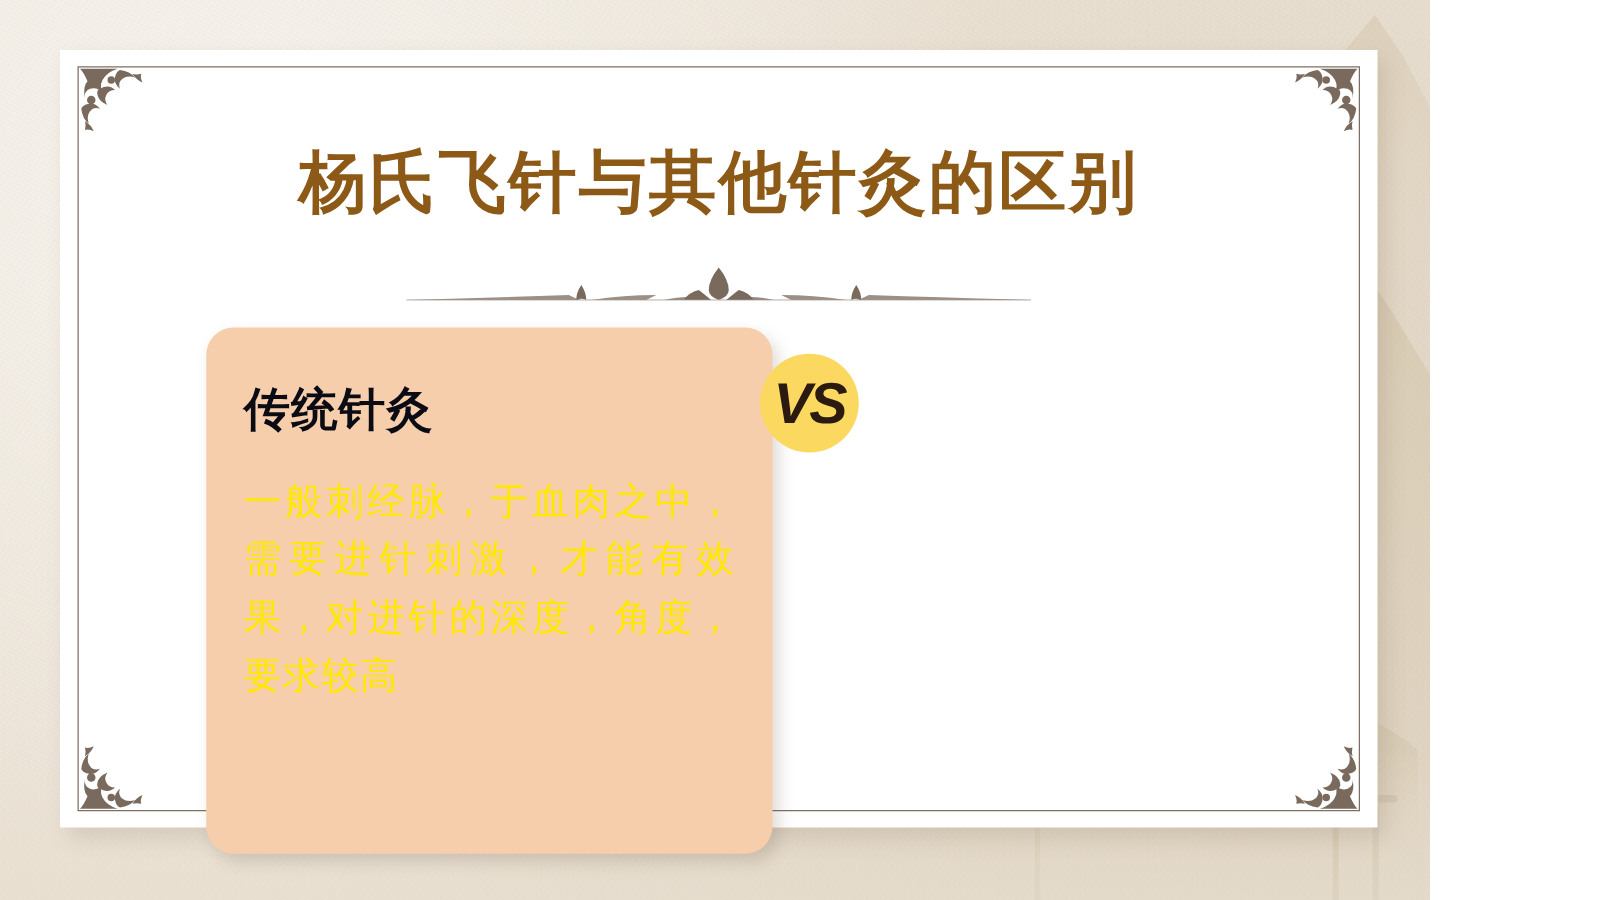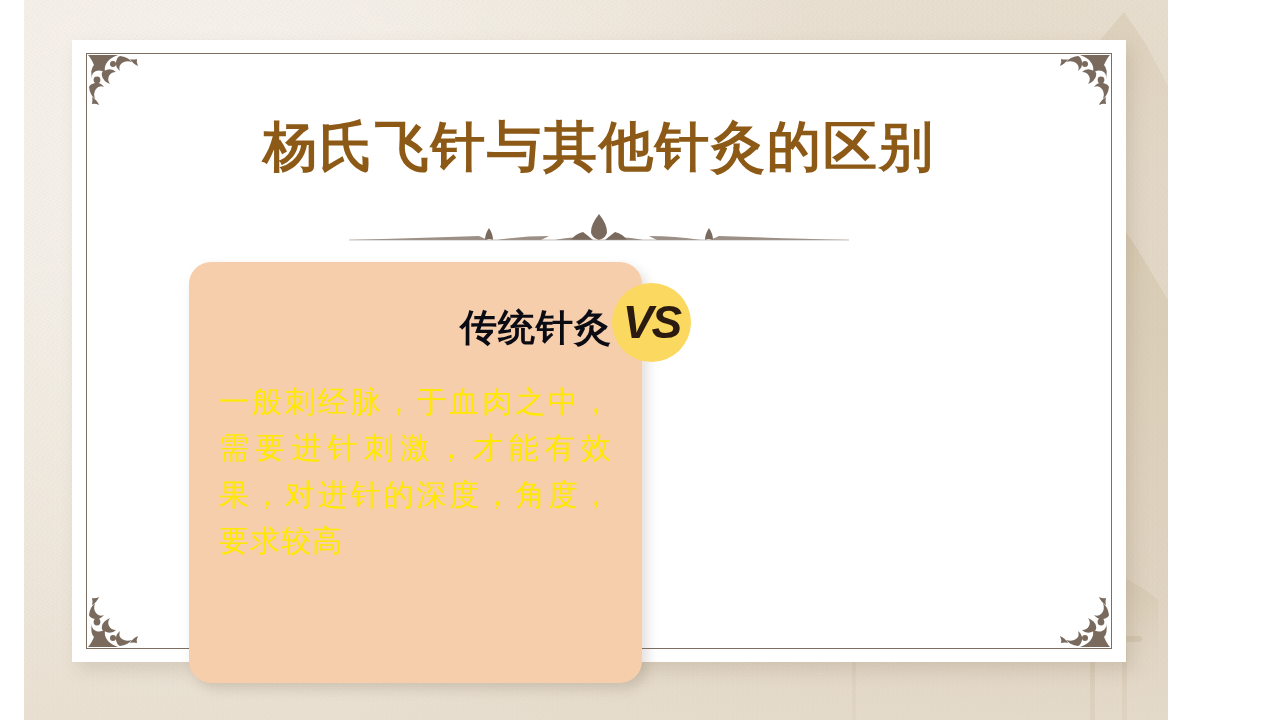--- a/index.html
+++ b/index.html
@@ -11,21 +11,20 @@
     font-family: "Liberation Sans", "DejaVu Sans", sans-serif;
   }
 
   
   .slide {
     position: relative;
     width: 1144px;
     height: 720px;
     background: #14532d;
     overflow: hidden;
-    margin-left: 24px;
   }
   .bg-paper {
     position: absolute;
     inset: 0;
     background:
       radial-gradient(circle at 18% 22%, rgba(255,255,255,0.55), transparent 55%),
       radial-gradient(circle at 85% 75%, rgba(214,200,178,0.45), transparent 60%),
       linear-gradient(140deg, #efe8dd 0%, #e9e0d2 45%, #e3d9c9 100%);
   }
   .bg-noise {
@@ -116,41 +115,41 @@
     left: 0;
     width: 453px;
     background: #f6ceac;
   }
   .card-right {
     left: 476px;
     width: 434px;
     background: #ededed;
   }
   .card-heading {
-    text-align: right;
+    text-align: left;
     font-size: 37px;
     font-weight: bold;
     color: #0b0b14;
     line-height: 1.1;
     letter-spacing: 1px;
   }
   .card-body {
     margin-top: 28px;
     font-size: 30px;
     line-height: 1.62;
     letter-spacing: 1px;
     text-align: justify;
   }
   .card-left .card-body  { color: #ffe800; margin-top: 30px; line-height: 1.55; }
   .card-right .card-body { color: #e8546a; }
 
   
   .vs-badge {
     position: absolute;
-    left: 540px;
+    left: 560px;
     top: 243px;
     width: 79px;
     height: 79px;
     border-radius: 50%;
     background: #fbd85f;
     display: flex;
     align-items: center;
     justify-content: center;
     z-index: 5;
   }

